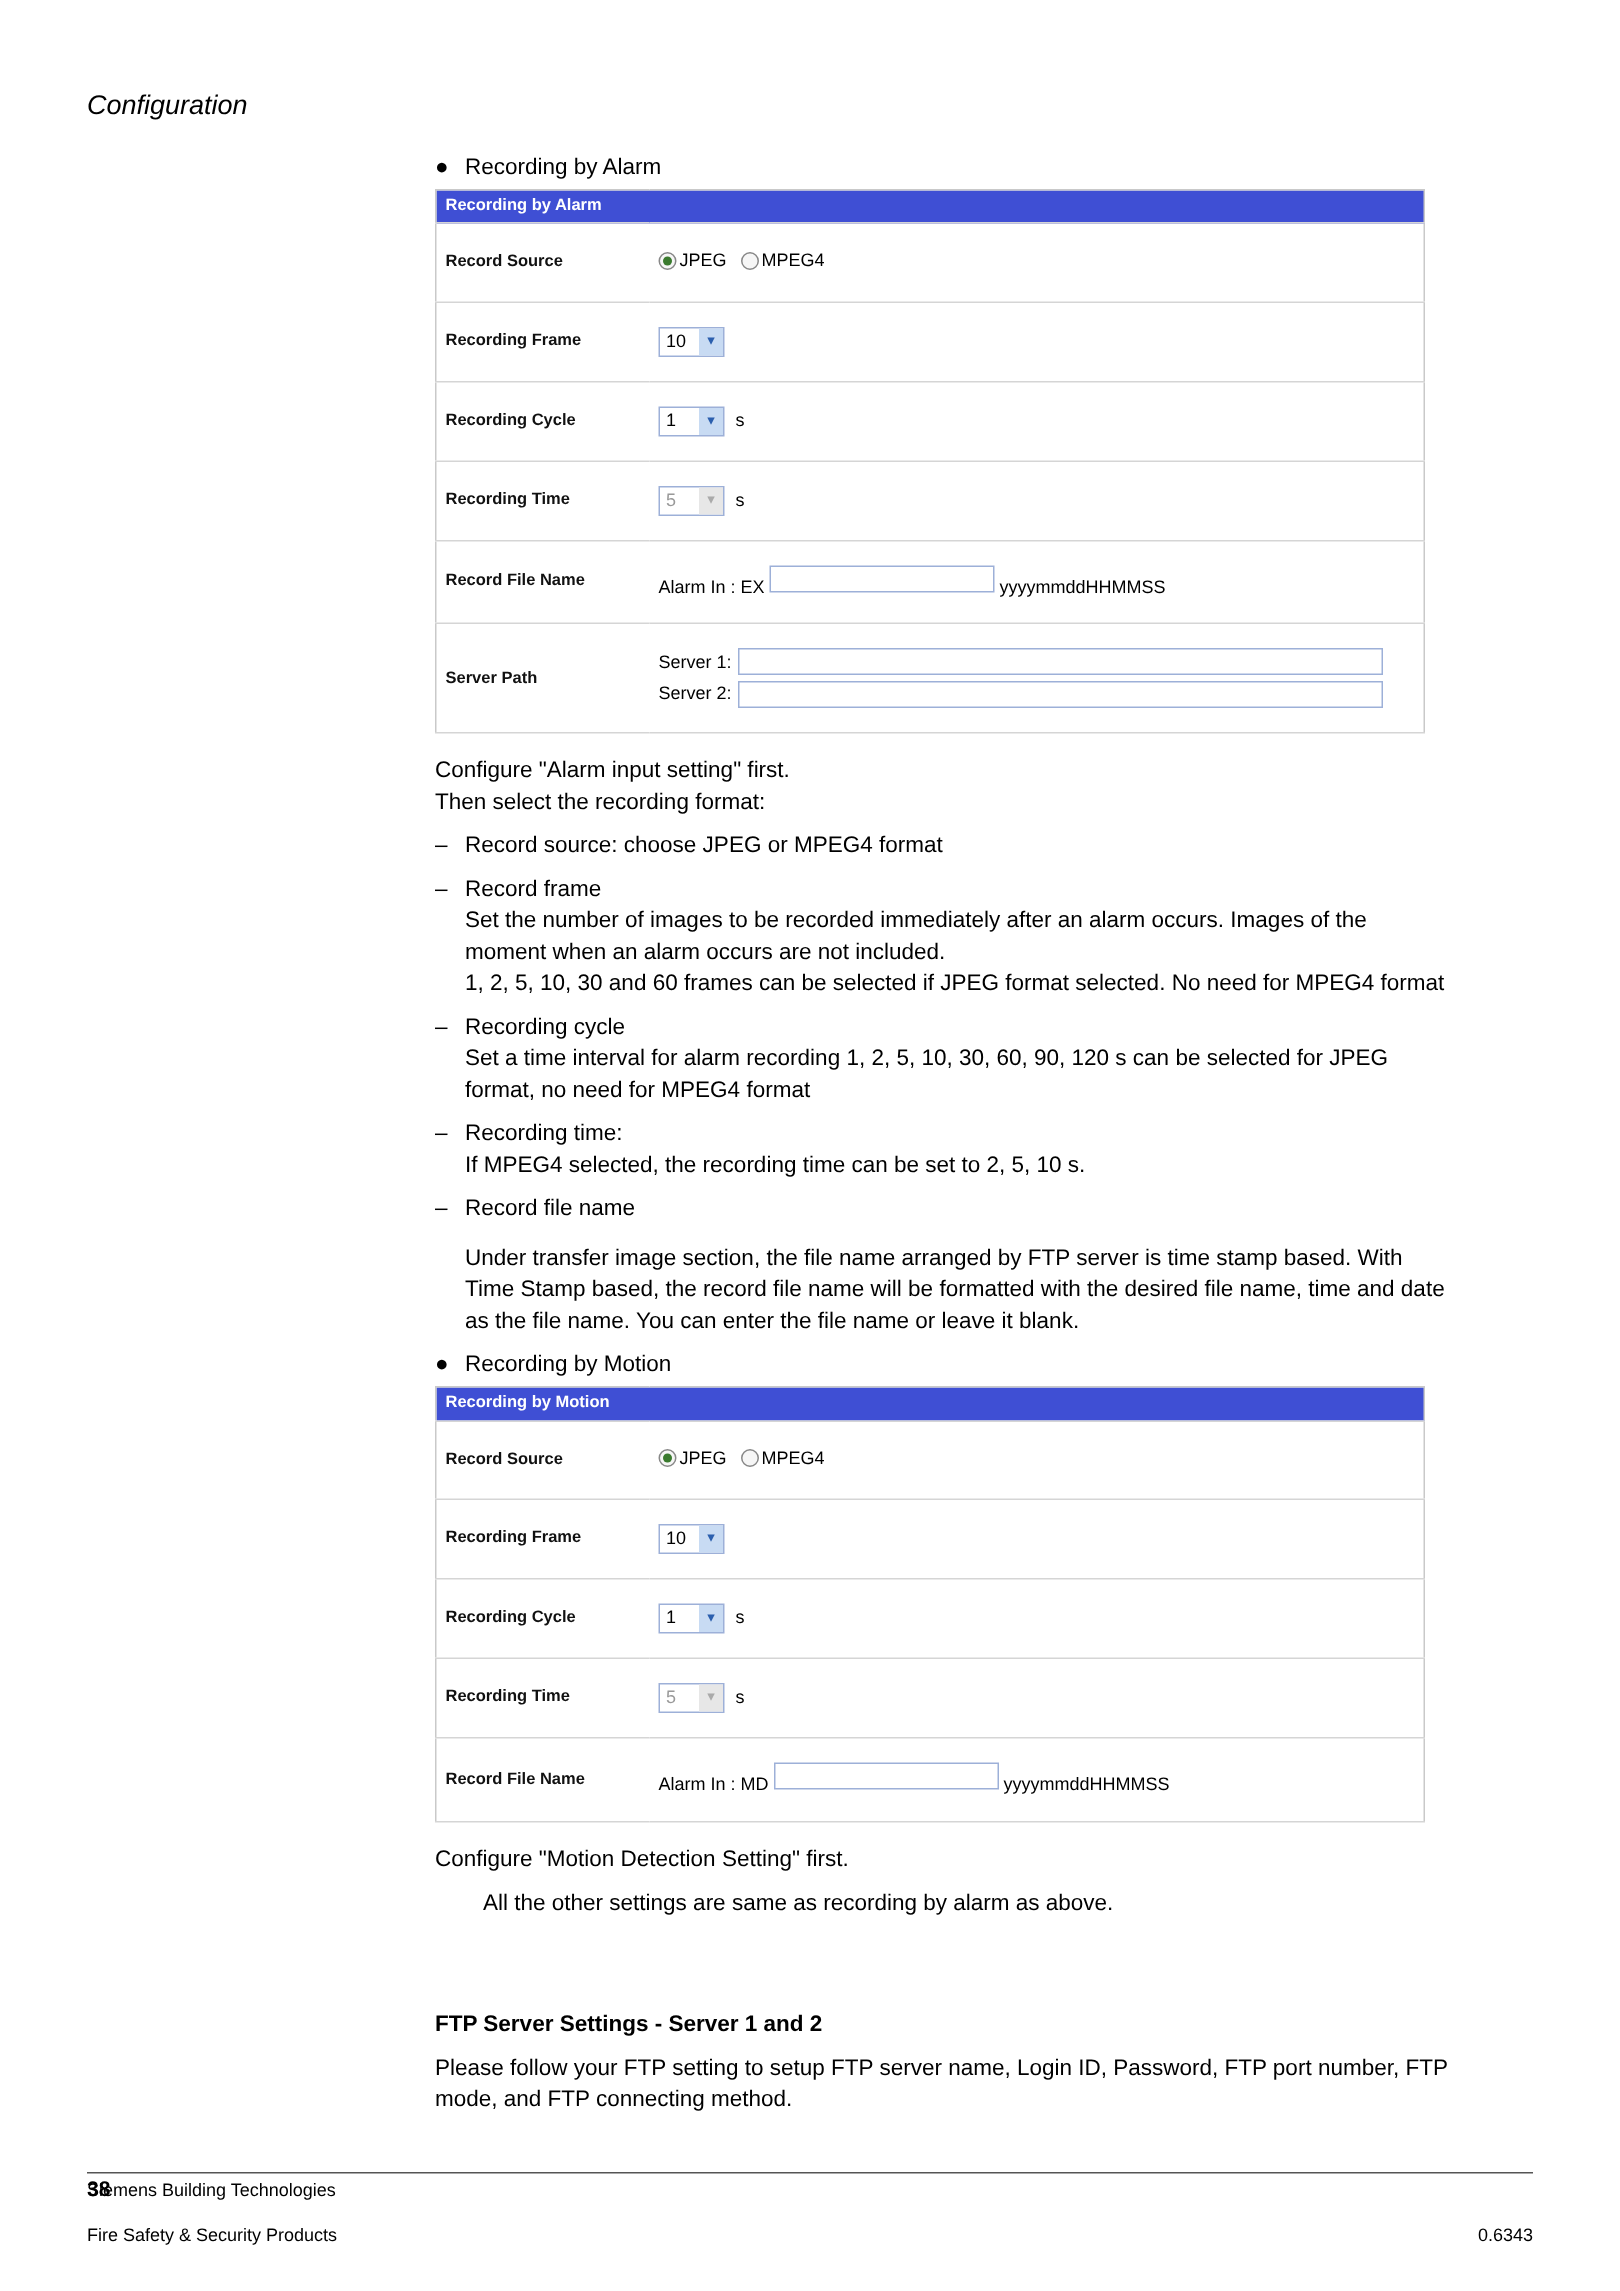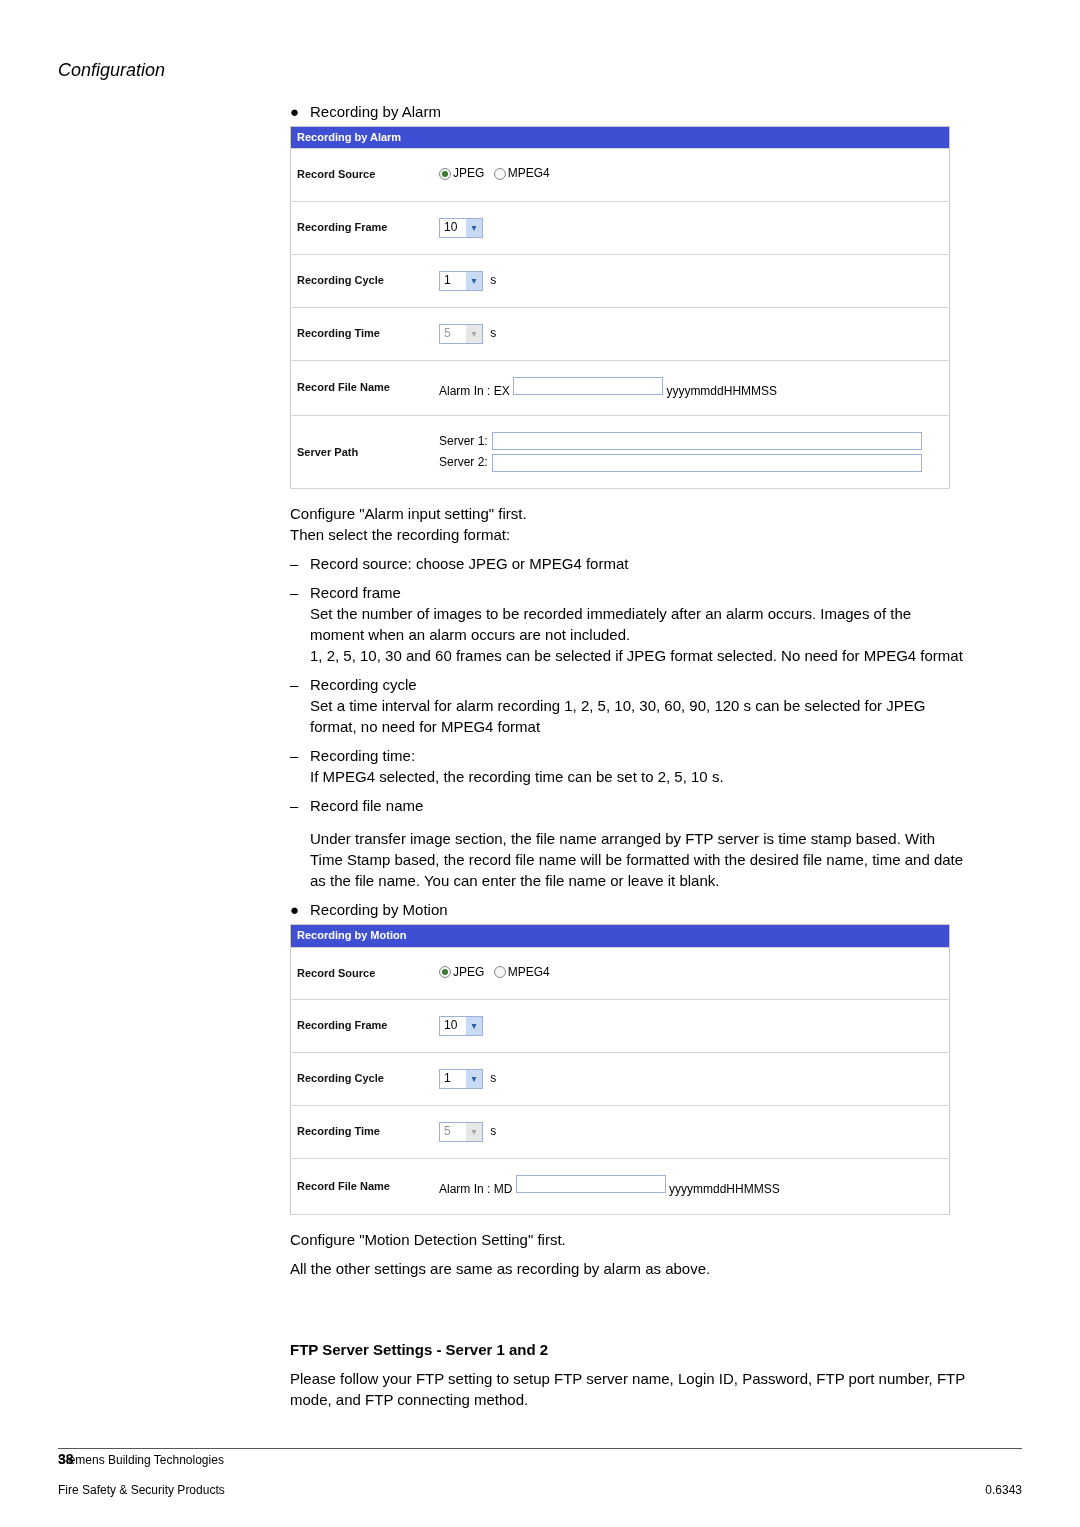--- a/index.html
+++ b/index.html
@@ -357,21 +357,21 @@
           <span>Alarm In : MD</span>
           <span class="txt"></span>
           <span>yyyymmddHHMMSS</span>
         </td>
       </tr>
     </tbody>
       </table>
 
     <div class="body-text">
       <div>Configure "Motion Detection Setting" first.</div>
-      <div style="margin-top:8px;">All the other settings are same as recording by alarm as above.</div>
+      <div style="margin-top:8px;margin-left:32px;">All the other settings are same as recording by alarm as above.</div>
     </div>
 
     <div class="ftpsect-title">FTP Server Settings - Server 1 and 2</div>
     <div style="margin-top:8px;">Please follow your FTP setting to setup FTP server name, Login ID, Password, FTP port number, FTP mode, and FTP connecting method.</div>
   </div>
 
   <div class="pagenum">38</div>
   <div class="footer">
     <div class="footer-row">
         <span>Siemens Building Technologies</span>

